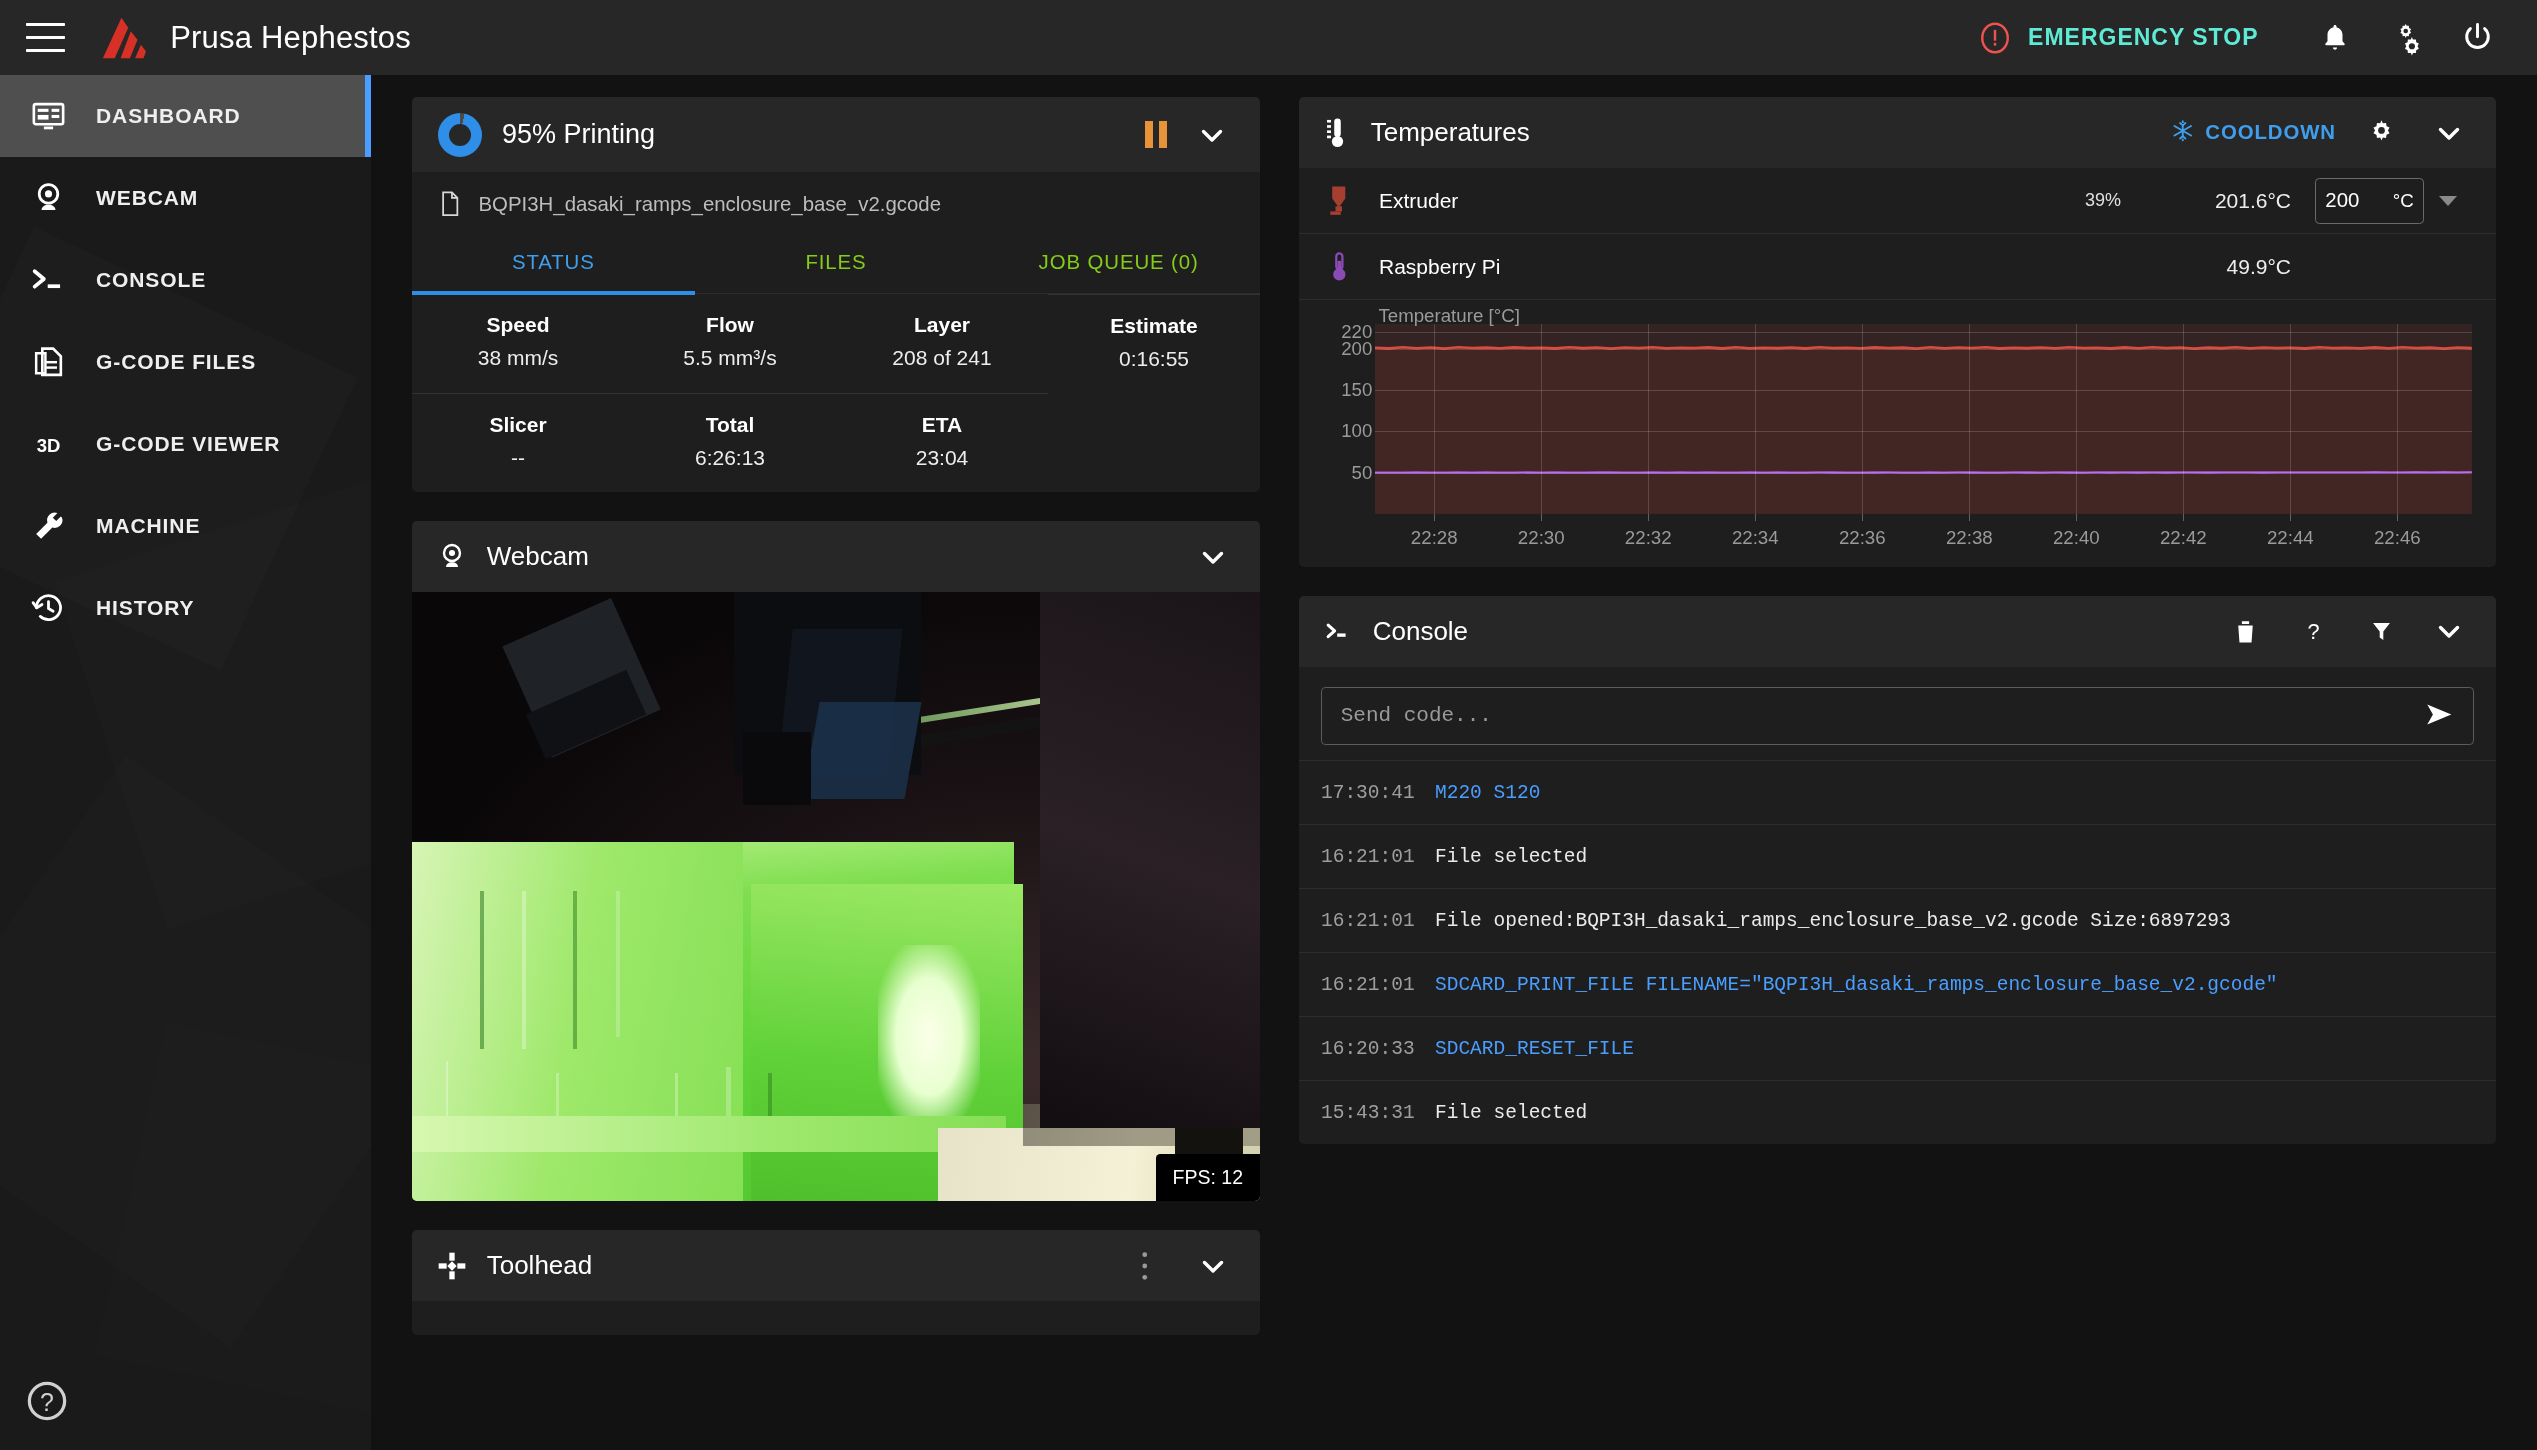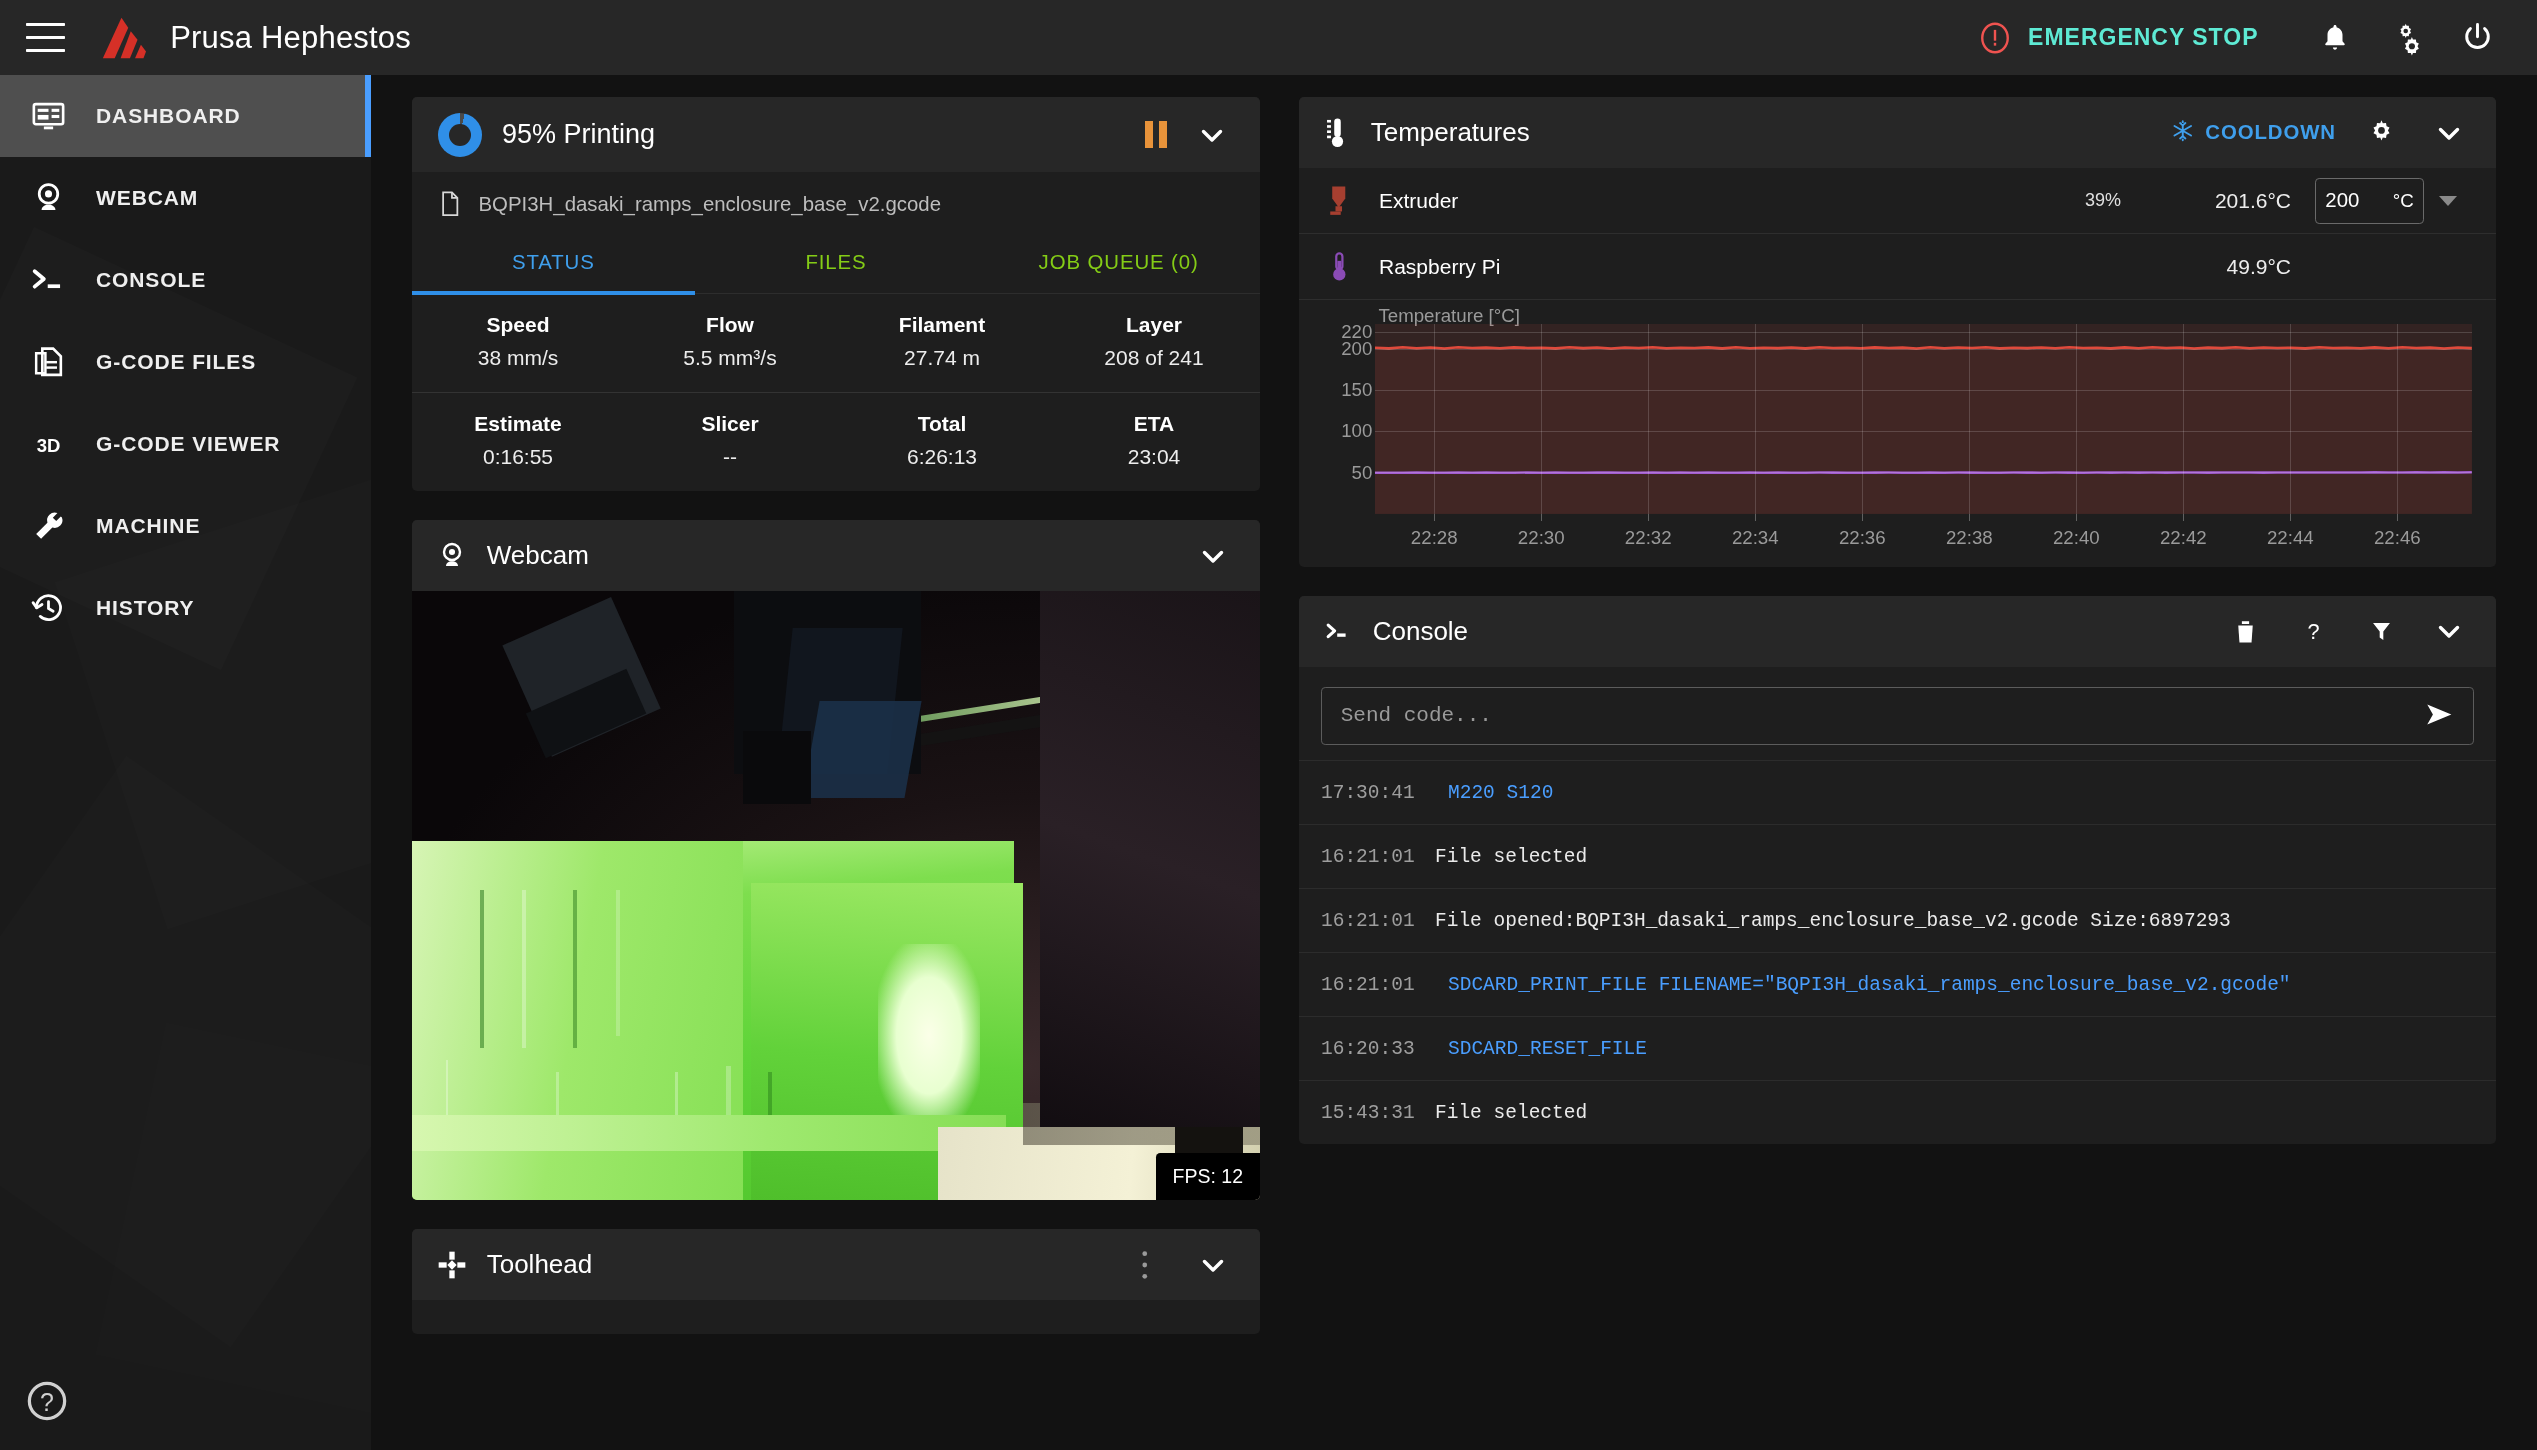--- a/index.html
+++ b/index.html
@@ -142,21 +142,21 @@
     border-radius: 4.2px; color: #d8d8d8; font-size: 21px; padding: 0 59px 0 18.7px;
     font-family: "Liberation Mono", monospace;
   }
   #console-input::placeholder { color: #9a9a9a; }
   #send-wrap { position: relative; }
   #send-icon { position: absolute; right: 17px; top: 50%; transform: translateY(-50%); cursor: pointer; }
   .log-row { display: flex; align-items: center; height: 64px; border-top: 0.8px solid #2c2c2c;
              padding: 0 22px; font-family: "Liberation Mono", monospace; font-size: 19.5px; }
   .log-row .ts { color: #9e9e9e; margin-right: 20.4px; white-space: nowrap; }
   .log-row .msg { color: #eaeaea; white-space: nowrap; }
-  .log-row .msg.cmd { color: #4a9eff; margin-left: 13px; }
+  .log-row .msg.cmd { color: #4a9eff; }
 </style>
 </head>
 <body>
 
 <div id="app-header">
   <div id="hamburger">
     <span></span>
       <span></span>
       <span></span>
   </div>
@@ -329,24 +329,20 @@
       </div>
 
       <div class="stat-grid">
         <div class="stat-cell">
           <div class="k">Speed</div>
           <div class="v">38 mm/s</div>
         </div>
         <div class="stat-cell">
           <div class="k">Flow</div>
           <div class="v">5.5 mm³/s</div>
-        </div>
-        <div class="stat-cell">
-          <div class="k">Filament</div>
-          <div class="v">27.74 m</div>
         </div>
         <div class="stat-cell">
           <div class="k">Layer</div>
           <div class="v">208 of 241</div>
         </div>
         <div class="stat-cell stat-row-sep">
           <div class="k">Estimate</div>
           <div class="v">0:16:55</div>
         </div>
         <div class="stat-cell stat-row-sep">

